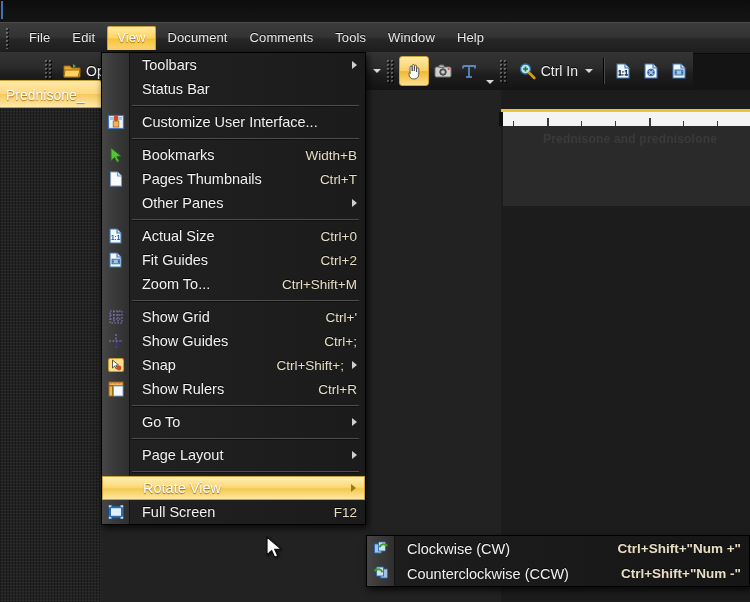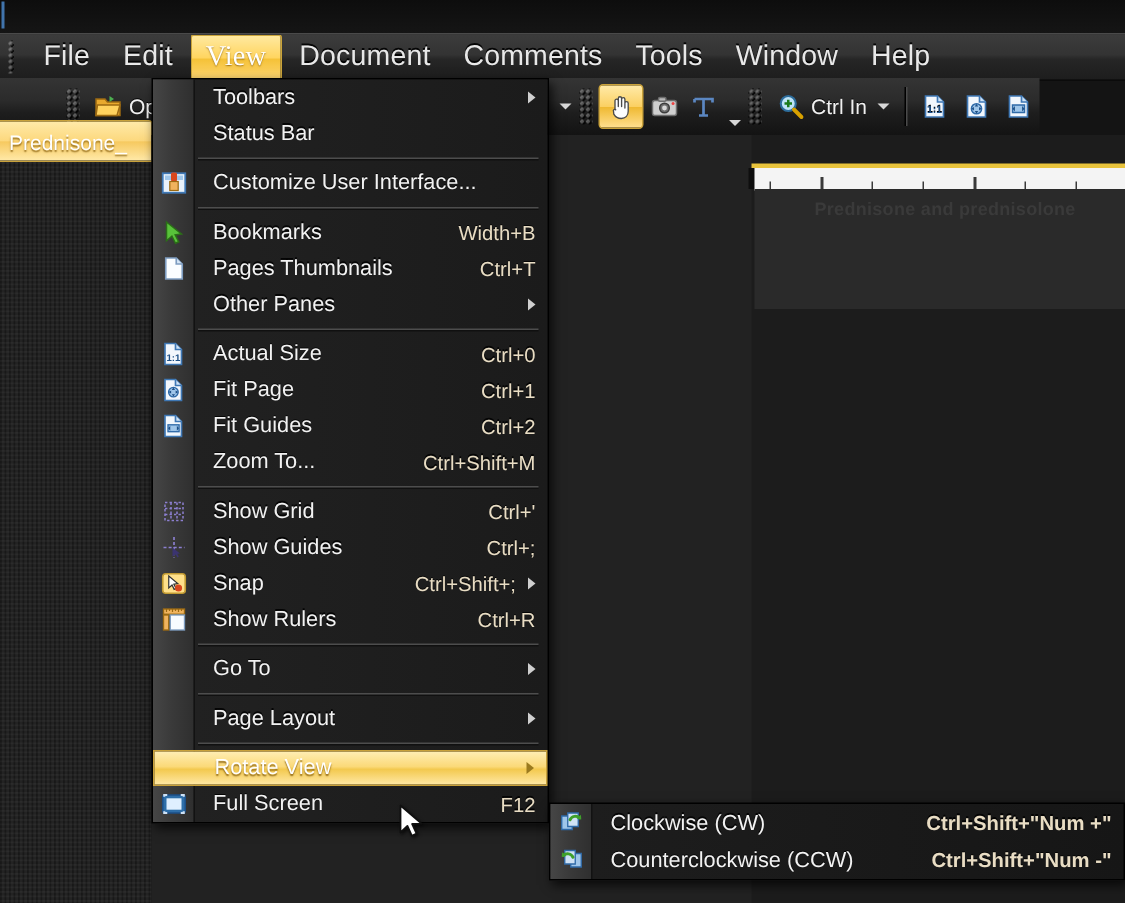--- a/index.html
+++ b/index.html
@@ -28,27 +28,27 @@
   
   .menubar{position:absolute;left:0;top:22px;width:750px;height:30px;
     background:linear-gradient(#3c3c3c 0%,#333 45%,#262626 55%,#1d1d1d 100%);
     border-top:1px solid #4a4a4a;border-bottom:1px solid #0b0b0b;
     display:flex;align-items:center;}
   .gripper{width:11px;height:22px;margin-left:3px;margin-right:4px;
     background-image:radial-gradient(rgba(255,255,255,.30) 40%,transparent 41%),
                      radial-gradient(rgba(0,0,0,.7) 40%,transparent 41%);
     background-size:4px 4px,4px 4px;background-position:0 0,1px 1px;
     background-repeat:repeat-y;background-position-x:2px,3px;}
-  .mb-item{color:#e8e8e8;font-size:19px;padding:4px 10px 5px;margin:0 1px;
+  .mb-item{color:#e8e8e8;font-size:13px;padding:4px 10px 5px;margin:0 1px;
     letter-spacing:.1px;text-shadow:0 -1px 0 rgba(0,0,0,.9);white-space:nowrap;}
   .mb-item.active{
     background:linear-gradient(#ffe9a0 0%,#ffd560 48%,#f5c238 52%,#ffd978 100%);
     color:#fff;text-shadow:0 1px 1px rgba(120,80,0,.75);
     border:1px solid #caa43a;border-bottom:none;border-radius:2px 2px 0 0;
-    padding:3px 9px 5px;font-family:Liberation Serif, serif;}
+    padding:3px 9px 5px;}
 
   
   .toolbar{position:absolute;left:0;top:52px;width:652px;height:38px;
     background:linear-gradient(#343434 0%,#2b2b2b 40%,#1e1e1e 60%,#131313 100%);
     border-bottom:1px solid #000;display:flex;align-items:center;padding-left:41px;}
   .tb-gripper{width:9px;height:24px;margin:0 4px 0 3px;
     background-image:radial-gradient(rgba(255,255,255,.28) 40%,transparent 41%),
                      radial-gradient(rgba(0,0,0,.8) 40%,transparent 41%);
     background-size:4px 4px,4px 4px;background-position:0px 0,1px 1px;}
   .tb-btn{display:flex;align-items:center;gap:4px;padding:2px 5px;height:28px;
@@ -329,32 +329,20 @@
         <svg width="18" height="18" viewBox="0 0 18 18">
           <path d="M3 2h7l4 4v10h-11z" fill="#f2f7fd" stroke="#3f78b5" stroke-width="1.1"></path>
           <path d="M10 2v4h4" fill="#cfe2f5" stroke="#3f78b5" stroke-width="1.1"></path>
           <text x="8.6" y="13.4" font-family="Liberation Sans,sans-serif" font-size="6.4" font-weight="bold" fill="#1d4f86" text-anchor="middle">1:1</text>
         </svg>
       </span>
       <span class="mlabel">Actual Size</span>
       <span class="maccel">Ctrl+0</span>
     </div>
 
-    <div class="mi">
-      <span class="micon">
-        <svg width="18" height="18" viewBox="0 0 18 18">
-          <path d="M3 2h7l4 4v10h-11z" fill="#f2f7fd" stroke="#3f78b5" stroke-width="1.1"></path>
-          <path d="M10 2v4h4" fill="#cfe2f5" stroke="#3f78b5" stroke-width="1.1"></path>
-          <circle cx="8.6" cy="10.4" r="3.2" fill="#9fc6ea" stroke="#2f6aa8" stroke-width=".9"></circle>
-          <path d="M8.6 7.4l1.1 1.6h-2.2zM8.6 13.4l-1.1-1.6h2.2zM5.5 10.4l1.6-1.1v2.2zM11.7 10.4l-1.6 1.1v-2.2z" fill="#1d4f86"></path>
-        </svg>
-      </span>
-      <span class="mlabel">Fit Page</span>
-      <span class="maccel">Ctrl+1</span>
-    </div>
 
     <div class="mi">
       <span class="micon">
         <svg width="18" height="18" viewBox="0 0 18 18">
           <path d="M3 2h7l4 4v10h-11z" fill="#f2f7fd" stroke="#3f78b5" stroke-width="1.1"></path>
           <path d="M10 2v4h4" fill="#cfe2f5" stroke="#3f78b5" stroke-width="1.1"></path>
           <rect x="5" y="8.2" width="7.4" height="4.6" fill="#9fc6ea" stroke="#2f6aa8" stroke-width=".9"></rect>
           <path d="M6.5 8.8l-1.4 1.7 1.4 1.7zM10.9 8.8l1.4 1.7-1.4 1.7z" fill="#1d4f86"></path>
         </svg>
       </span>

